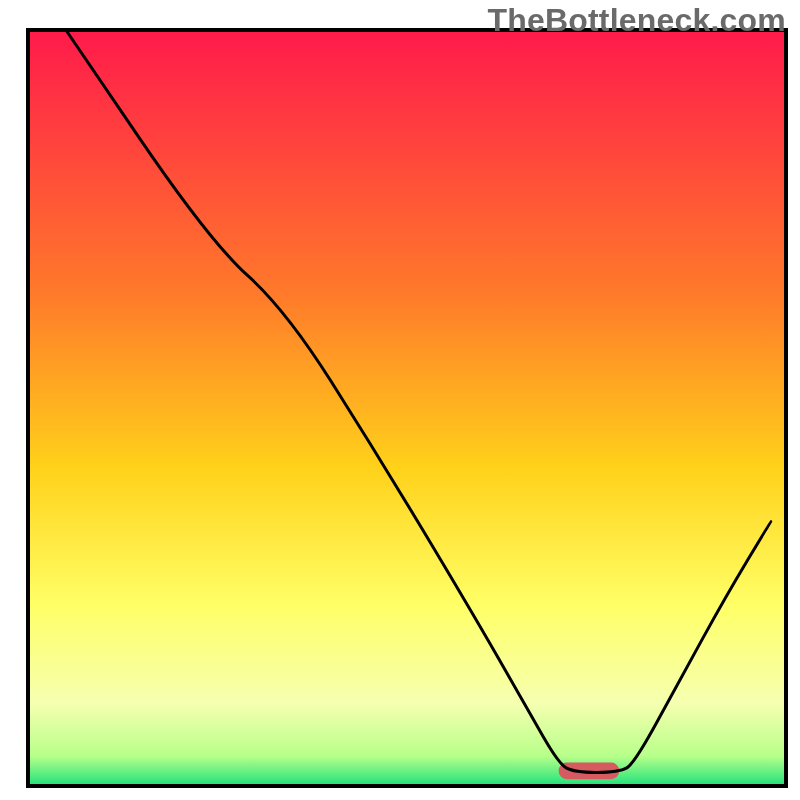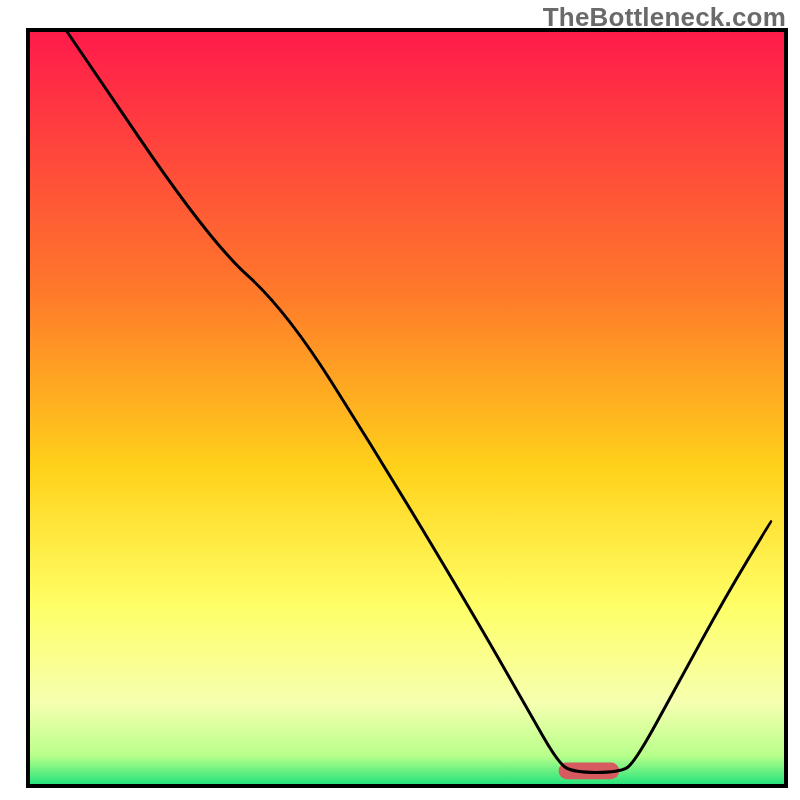--- a/index.html
+++ b/index.html
@@ -12,21 +12,21 @@
   }
   .chart-container {
     position: relative;
     width: 800px;
     height: 800px;
   }
   .watermark {
     position: absolute;
     top: 2px;
     right: 14px;
-    font-size: 26px;
+    font-size: 32px;
     font-weight: 600;
     color: #6a6a6a;
     letter-spacing: 0.2px;
     z-index: 10;
   }
   svg {
     display: block;
   }
 </style>
 </head>

